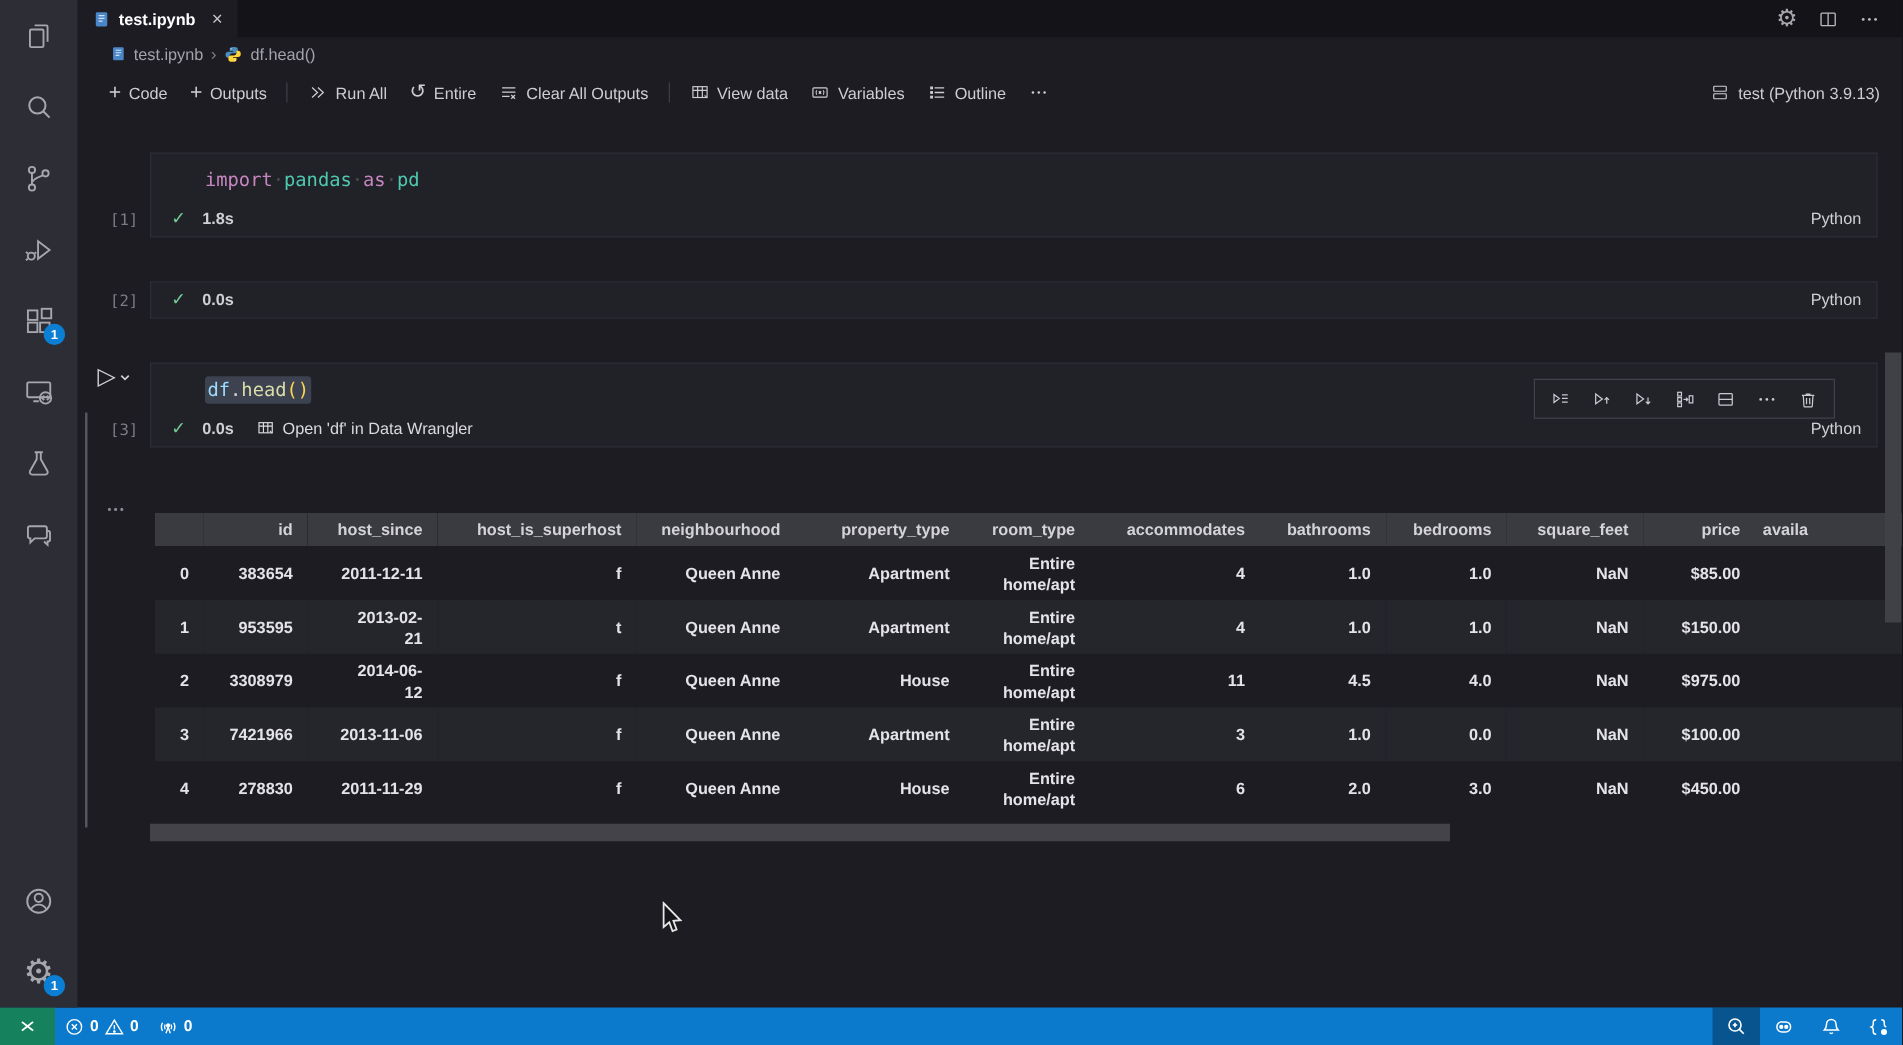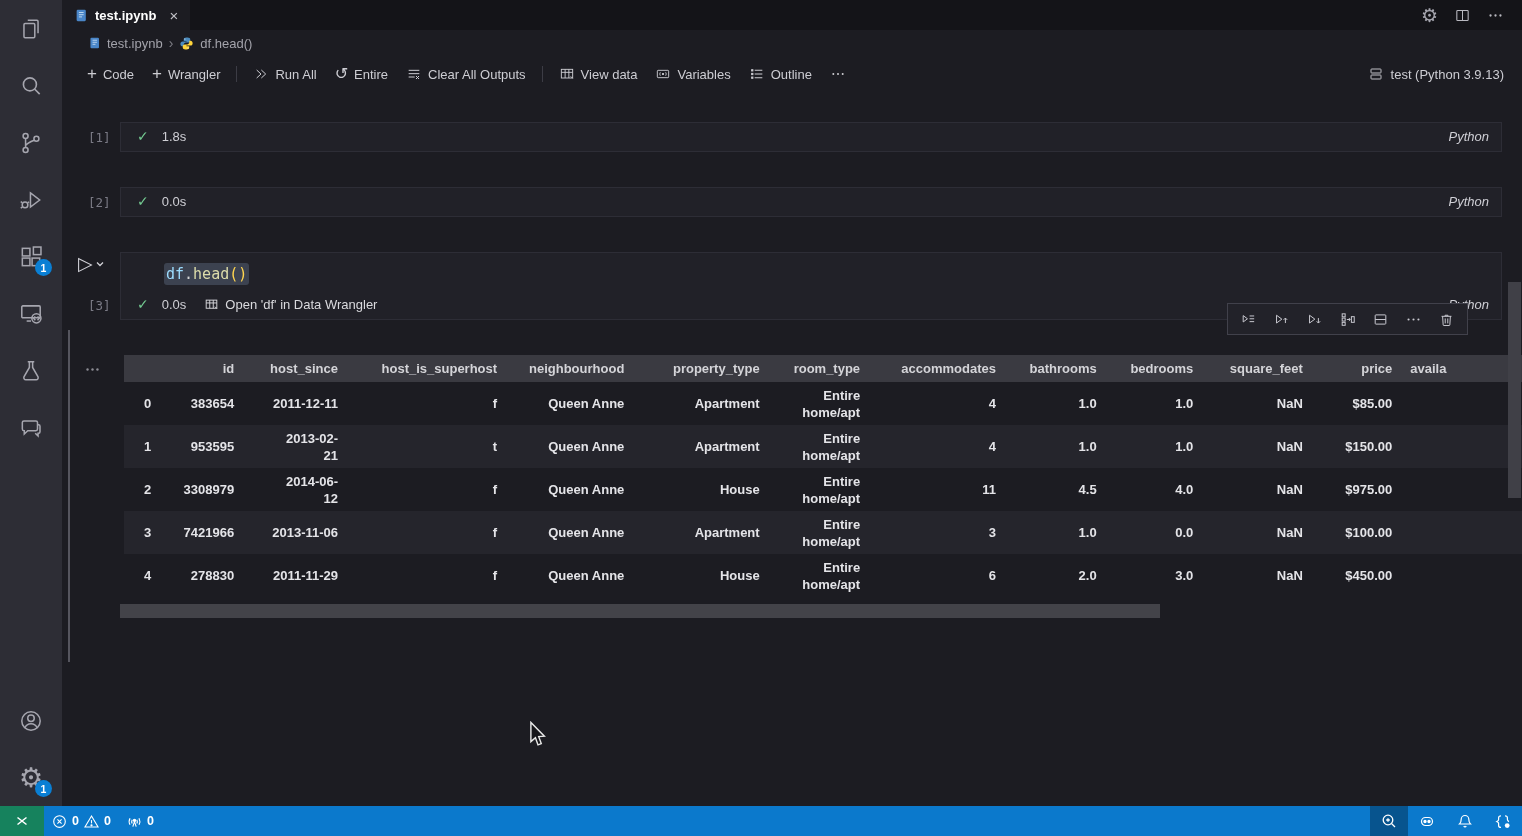--- a/index.html
+++ b/index.html
@@ -52,38 +52,38 @@
   .cell-box { width:1382px; background:var(--cell-bg,#212128); border:1px solid #2d2d36; }
   .code-line { padding:11px 12px 7px 43px; font-family:"DejaVu Sans Mono",monospace; font-size:15px; line-height:20px; }
   .tok-kw{color:var(--syn-kw,#C586C0);} .tok-mod{color:var(--syn-mod,#4EC9B0);}
   .tok-var{color:var(--syn-var,#9CDCFE);} .tok-fn{color:var(--syn-fn,#DCDCAA);}
   .tok-str{color:var(--syn-str,#CE9178);} .tok-op{color:var(--syn-op,#d4d4d4);}
   .tok-pn{color:var(--syn-pn,#d4d4d4);} .tok-br{color:var(--syn-br,#ffd54f);}
   .tok-ws{color:var(--syn-ws,#4d4d59);}
   .sel-hl { background:#3c4250; border-radius:3px; padding:2px 2px; }
   .cell-status { height:28px; display:flex; align-items:center; padding:0 12px 2px 16px; font-size:13px; color:#cfcfd5; }
   .check { color:var(--check-green,#73c991); font-weight:700; font-size:14px; }
-  .dur { margin-left:13px; font-weight:400; }
+  .dur { margin-left:13px; font-weight:700; }
   .cell-action { display:flex; align-items:center; gap:6px; margin-left:18px; cursor:pointer; color:#dadade; }
   .cell-action svg { width:15px; height:15px; }
   .cs-spacer { flex:1; }
-  .lang { color:#cfcfd5;font-style:italic; }
+  .lang { color:#cfcfd5; }
 
   
   .cell-toolbar { position:absolute; top:303px; right:54px; height:32px; display:flex; align-items:center; gap:2px; padding:0 5px; background:#222229; border:1px solid #41414b; z-index:6; }
   .ct-btn { width:31px; height:26px; display:flex; align-items:center; justify-content:center; color:#c9c9d0; cursor:pointer; }
   .ct-btn svg { width:17px; height:17px; }
 
   .focus-line { position:absolute; left:6px; top:330px; width:2px; height:332px; background:#55555e; }
 
   
   .output-row { display:flex; margin-top:9px; margin-bottom:0; }
   .out-gutter { width:62px; flex:none; padding:6px 0 0 22px; color:#8c8c94; }
   .out-gutter svg { width:17px; height:17px; cursor:pointer; }
-  .table-wrap { width:1398px; overflow:hidden; }
+  .table-wrap { width:1398px; overflow:hidden;margin-top:17px; }
   table { border-collapse:collapse; table-layout:fixed; }
   th { height:27px; background:var(--table-header-bg,#3a3a41); color:#d4d4d8; font-size:13px; font-weight:700; text-align:right; padding:4px 12px; white-space:nowrap; overflow:hidden; }
   th:last-child { text-align:left; padding-left:6px; }
   td { height:43px; color:#e4e4e8; font-size:13px; font-weight:700; text-align:right; padding:4px 12px; white-space:pre-line; line-height:17px; vertical-align:middle; }
   tbody tr:nth-child(even) { background:var(--row-alt-bg,#25252c); }
 
   .h-scrollbar { margin:7px 0 0 58px; width:1040px; height:14px; background:#434349; cursor:pointer; }
   .v-scrollbar { position:absolute; right:1px; top:282px; width:13px; height:216px; background:#404047; cursor:pointer; }
 
   
@@ -218,21 +218,21 @@
       <span class="bc-item">df.head()</span>
     </div>
 
     <div class="nb-toolbar">
       <div class="tb-btn">
         <span class="tb-plus">+</span>
         <span>Code</span>
       </div>
       <div class="tb-btn">
         <span class="tb-plus">+</span>
-        <span>Wrangler</span>
+        <span>Outputs</span>
       </div>
       <div class="tb-divider"></div>
       <div class="tb-btn">
         <svg viewBox="0 0 24 24" fill="none" stroke="currentColor" stroke-width="1.5">
             <path d="M5.5 6L12 12l-6.5 6M12.5 6L19 12l-6.5 6"></path>
           </svg>
         <span>Run All</span>
       </div>
       <div class="tb-btn">
         <span class="tb-glyph">↺</span>
@@ -287,20 +287,21 @@
       </div>
     </div>
 
     <div class="notebook">
 
       <div class="cell-row">
         <div class="gutter">
           <span class="exec">[1]</span>
         </div>
         <div class="cell-box">
+          <div class="code-line"><span class="tok-kw">import</span><span class="tok-ws">·</span><span class="tok-mod">pandas</span><span class="tok-ws">·</span><span class="tok-kw">as</span><span class="tok-ws">·</span><span class="tok-mod">pd</span></div>
           <div class="cell-status">
             <span class="check">✓</span>
             <span class="dur">1.8s</span>
             <span class="cs-spacer"></span>
             <span class="lang">Python</span>
           </div>
         </div>
       </div>
 
       <div class="cell-row">

